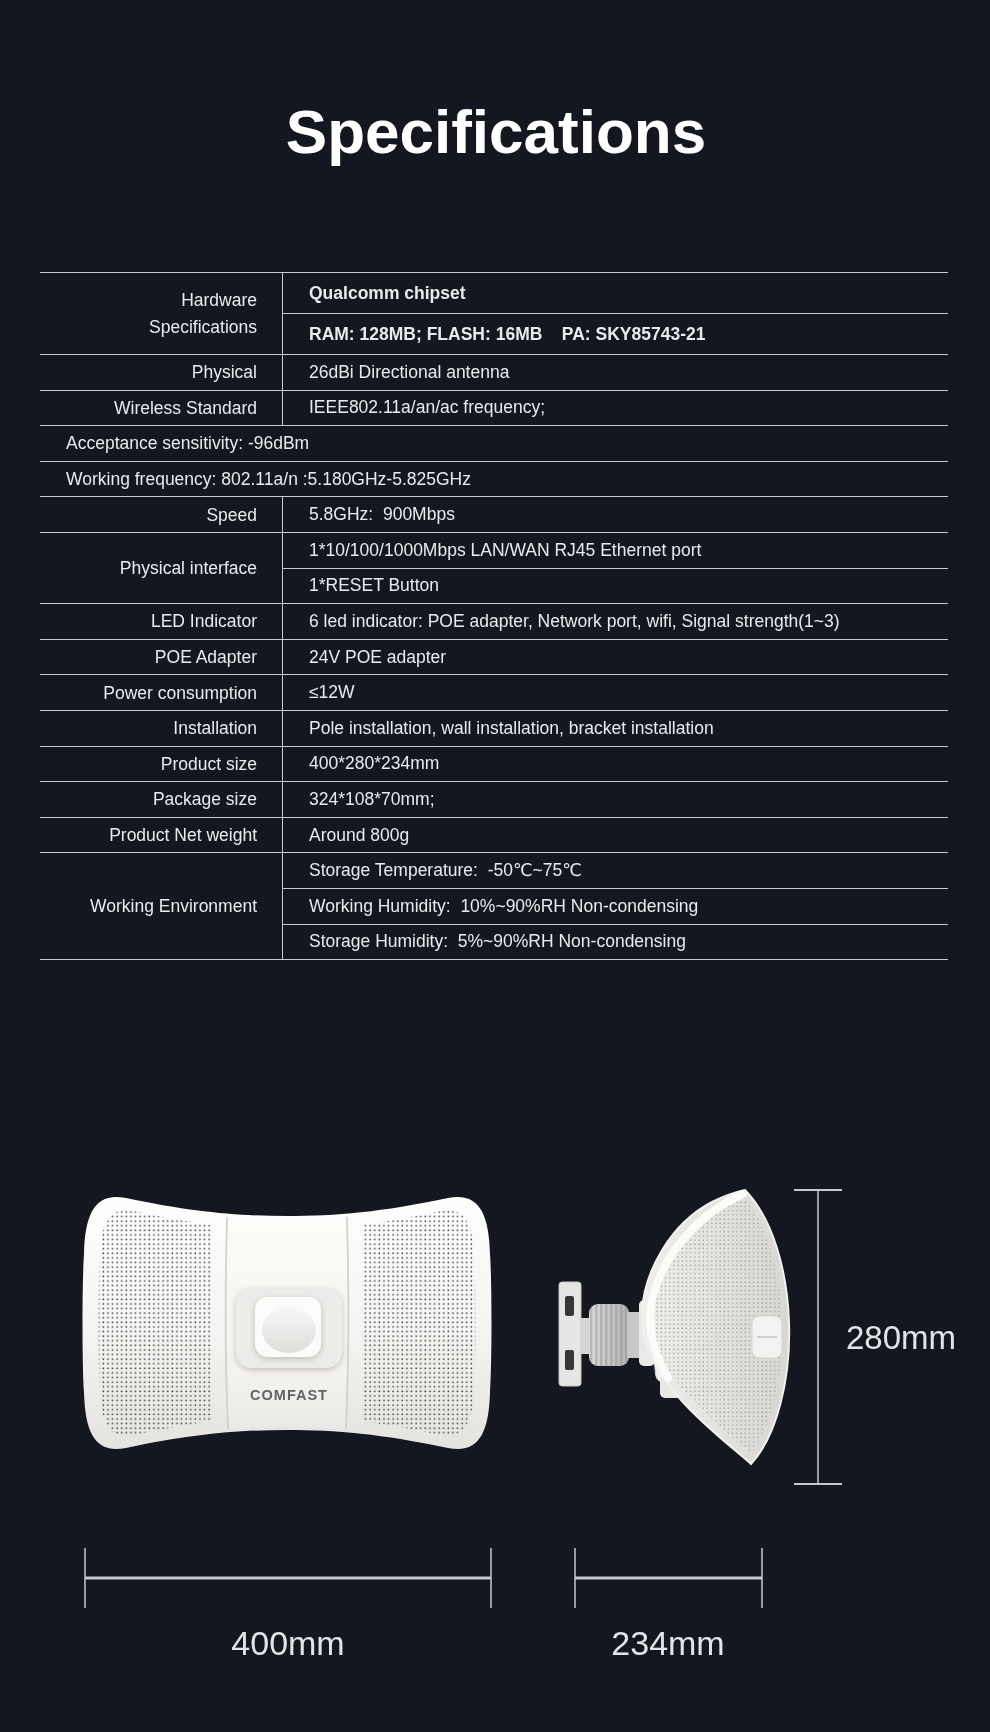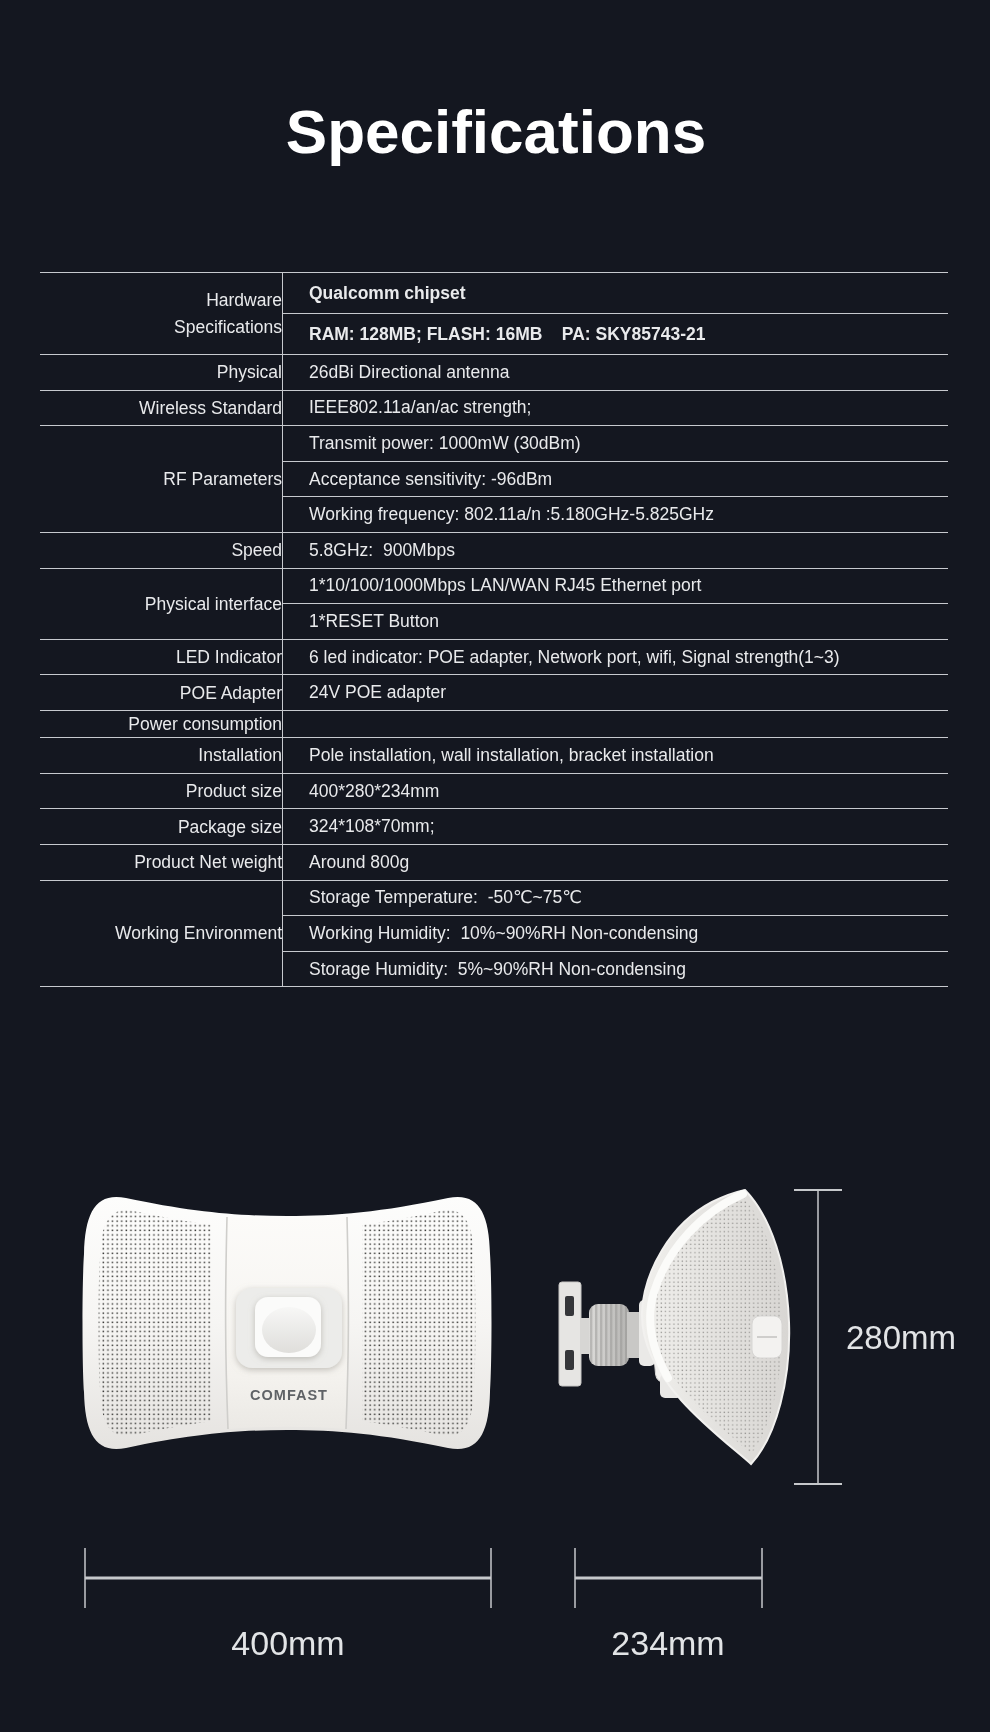--- a/index.html
+++ b/index.html
@@ -21,21 +21,21 @@
   }
   .spec-table{
     position:absolute;left:40px;top:272px;width:908px;
     border-bottom:1px solid var(--line);
   }
   .group{display:flex;border-top:1px solid var(--line);}
   .lab{
     width:243px;flex:0 0 243px;box-sizing:border-box;
     border-right:1px solid var(--line);
     display:flex;align-items:center;justify-content:flex-end;
-    text-align:right;
+    padding-right:25px;text-align:right;
   }
   .lab span{max-width:172px;font-size:17.5px;line-height:1.5;color:var(--txt);}
   .vals{flex:1;display:flex;flex-direction:column;min-width:0;}
   .vrow{
     height:34.6px;display:flex;align-items:center;
     padding-left:26px;font-size:17.5px;color:var(--txt);
     border-top:1px solid var(--line);white-space:nowrap;overflow:hidden;
   }
   .vrow:first-child{border-top:none;}
   .g0 .vrow{height:40px;font-weight:bold;}
@@ -65,29 +65,25 @@
         </div>
         <div class="vals">
           <div class="vrow">26dBi Directional antenna</div>
         </div>
       </div>
       <div class="group">
         <div class="lab">
           <span>Wireless Standard</span>
         </div>
         <div class="vals">
-          <div class="vrow">IEEE802.11a/an/ac strength;</div>
-        </div>
-      </div>
-      <div class="group">
-        <div class="lab">
-          <span>RF Parameters</span>
-        </div>
-        <div class="vals">
-          <div class="vrow">Transmit power: 1000mW (30dBm)</div>
+          <div class="vrow">IEEE802.11a/an/ac frequency;</div>
+        </div>
+      </div>
+      <div class="group">
+        <div class="vals">
           <div class="vrow">Acceptance sensitivity: -96dBm</div>
           <div class="vrow">Working frequency: 802.11a/n :5.180GHz-5.825GHz</div>
         </div>
       </div>
       <div class="group">
         <div class="lab">
           <span>Speed</span>
         </div>
         <div class="vals">
           <div class="vrow">5.8GHz:&nbsp; 900Mbps</div>
@@ -114,20 +110,23 @@
         <div class="lab">
           <span>POE Adapter</span>
         </div>
         <div class="vals">
           <div class="vrow">24V POE adapter</div>
         </div>
       </div>
       <div class="group">
         <div class="lab">
           <span>Power consumption</span>
+        </div>
+        <div class="vals">
+          <div class="vrow">≤12W</div>
         </div>
       </div>
       <div class="group">
         <div class="lab">
           <span>Installation</span>
         </div>
         <div class="vals">
           <div class="vrow">Pole installation, wall installation, bracket installation</div>
         </div>
       </div>

